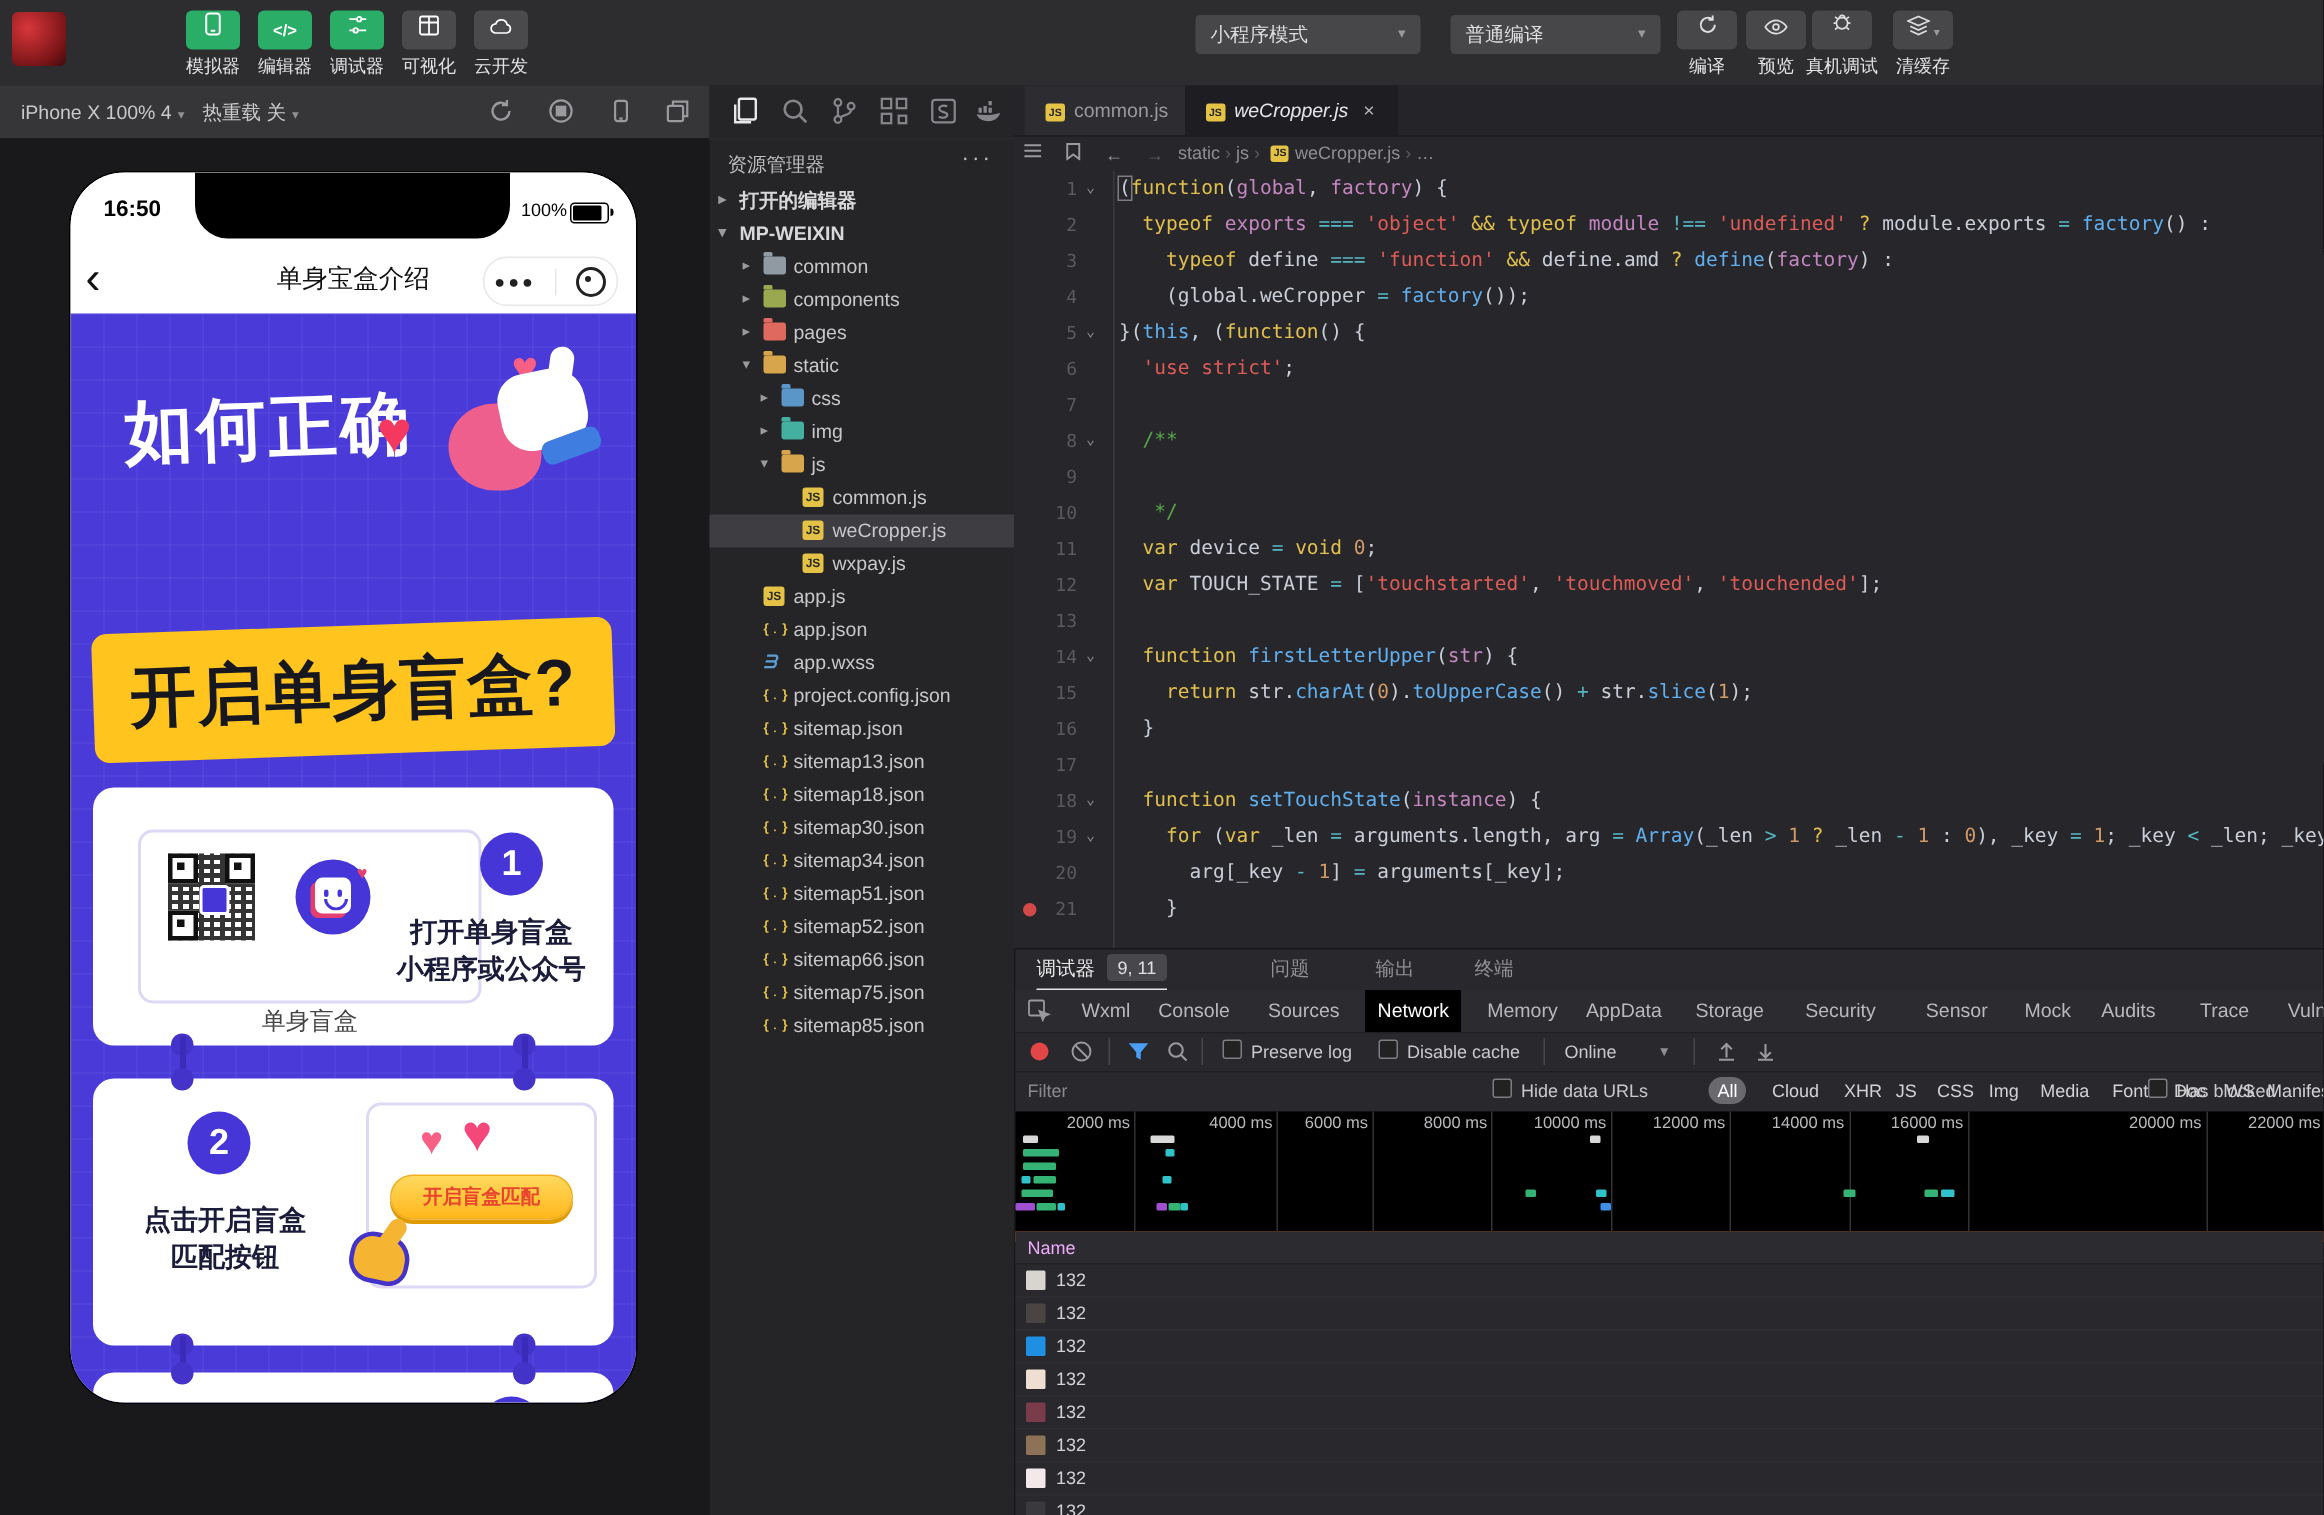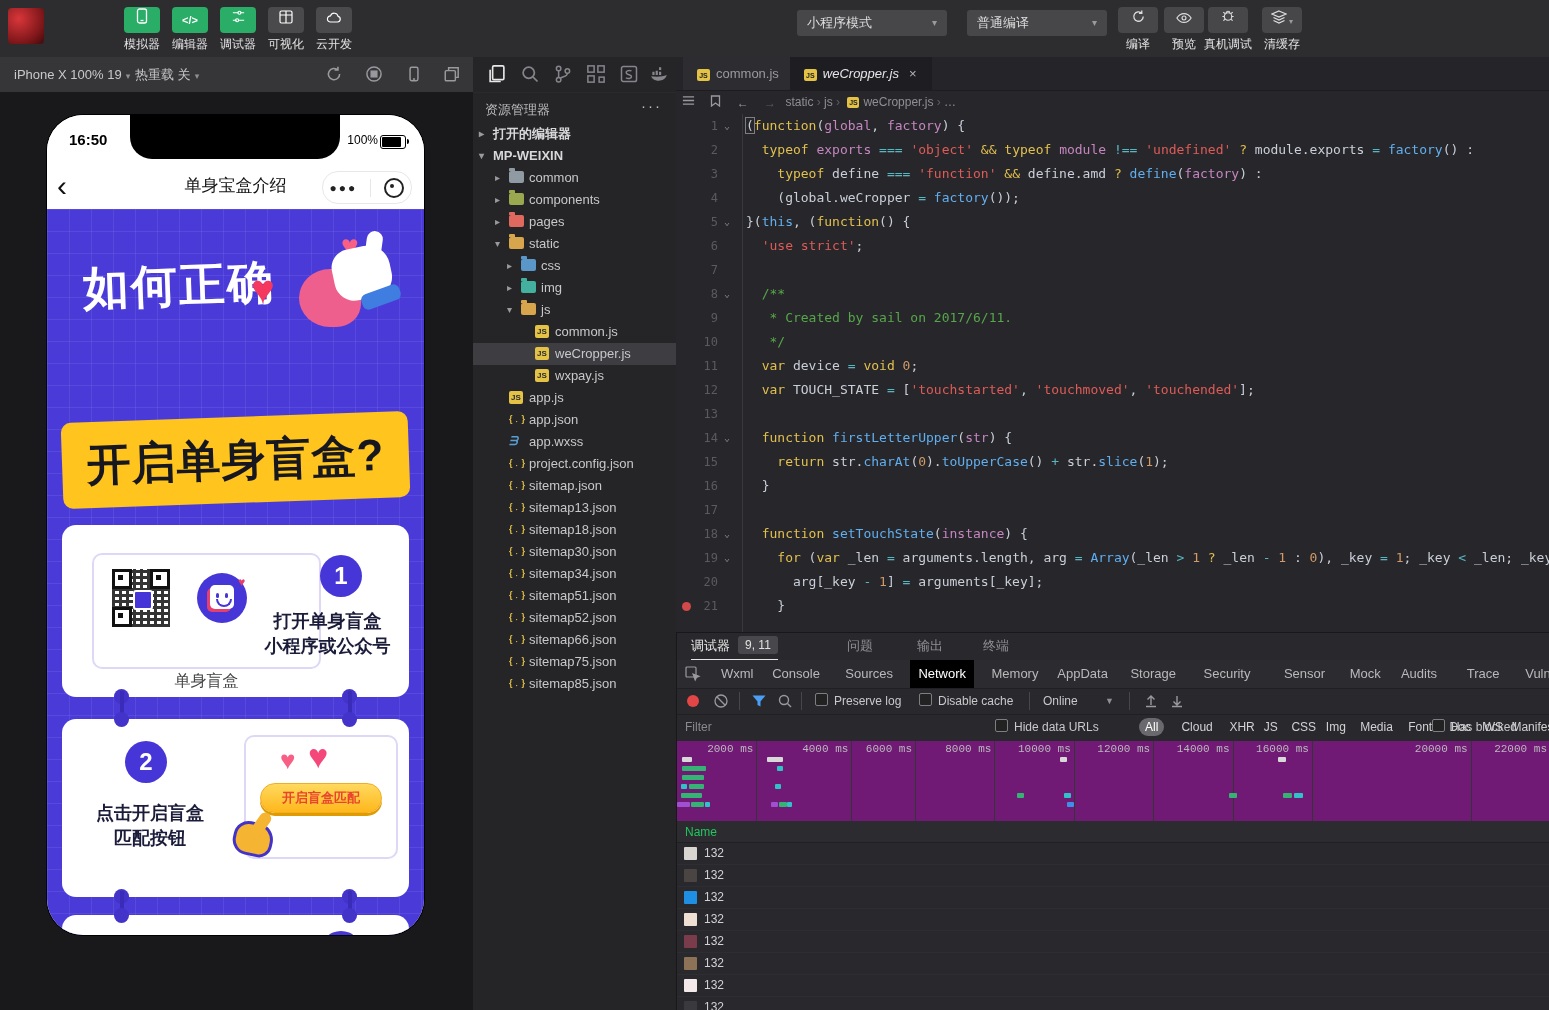--- a/index.html
+++ b/index.html
@@ -158,26 +158,26 @@
   #inspic{position:absolute;left:8px;top:6px;width:16px;height:16px;color:#9a9a9e;}
   #nettools{position:absolute;left:0;top:55px;width:873px;height:26px;border-bottom:1px solid #202023;}
   .ntic{position:absolute;top:5px;width:16px;height:16px;cursor:pointer;color:#9a9a9e;}
   .ntdiv{position:absolute;top:4px;width:1px;height:18px;background:#47474b;}
   .ckbx{display:inline-block;width:11px;height:11px;border:1px solid #7d7d82;border-radius:2px;margin-right:6px;vertical-align:-1px;background:#222;}
   .ntlabel{position:absolute;top:0;height:26px;line-height:26px;color:#c9c9cc;font-size:12px;cursor:pointer;}
   #filterrow{position:absolute;left:0;top:81px;width:873px;height:27px;border-bottom:1px solid #202023;}
   #filterph{position:absolute;left:8px;top:0;line-height:27px;color:#8a8a8e;font-size:12px;}
   .ftype{position:absolute;top:0;height:27px;line-height:27px;color:#d2d2d5;font-size:12px;cursor:pointer;}
   .ftype.on{background:#6a6a6e;color:#fff;border-radius:9px;height:18px;line-height:18px;top:4px;padding:0 6px;}
-  #timeline{position:absolute;left:0;top:108px;width:873px;height:80px;background:#701a75;border-bottom:7px solid #f97316;font-family:Liberation Mono, monospace;}
+  #timeline{position:absolute;left:0;top:108px;width:873px;height:80px;background:#000000;border-bottom:7px solid #f97316;}
   .tcol{position:absolute;top:0;height:80px;border-right:1px solid #333338;}
   .tlab{position:absolute;top:2px;right:3px;color:#b9b9bc;font-size:11px;}
   .wbar{position:absolute;height:5px;border-radius:1px;}
   #namehdr{position:absolute;left:0;top:188px;width:873px;height:22px;line-height:22px;background:#2c2c30;
-     border-bottom:1px solid #202023;color:#22c55e;font-size:12px;padding-left:8px;box-sizing:border-box;}
+     border-bottom:1px solid #202023;color:#f0abfc;font-size:12px;padding-left:8px;box-sizing:border-box;}
   #netrows{position:absolute;left:0;top:210px;width:873px;}
   .nrow{position:relative;height:21px;line-height:21px;border-bottom:1px solid #2e2e32;color:#d2d2d5;font-size:12px;cursor:pointer;}
   .nrow .thumb{position:absolute;left:7px;top:4px;width:13px;height:13px;border-radius:1px;}
   .nrow .nm{position:absolute;left:27px;}
 </style>
 </head>
 <body>
 
 <div id="app">
 
@@ -250,21 +250,21 @@
           <span class="ic"><svg width="16" height="14" viewBox="0 0 16 14" fill="none" stroke="#ddd" stroke-width="1.2">
               <path d="M8 1 15 4 8 7 1 4zM2.5 7.5 8 10l5.5-2.5M2.5 10.5 8 13l5.5-2.5"></path>
             </svg><span style="font-size:8px;color:#9a9a9e"> ▾</span></span>
           <span class="lb">清缓存</span>
         </div>
       </div>
   </div>
 
   <div id="simbar" class="abs">
     <div class="txt" style="left:14px;">
-      <span>iPhone X 100% 19</span><span class="car">▾</span>
+      <span>iPhone X 100% 4</span><span class="car">▾</span>
     </div>
     <div class="txt" style="left:135px;">
       <span>热重载 关</span><span class="car">▾</span>
     </div>
     <div class="simic" style="left:325px;">
       <svg viewBox="0 0 16 16" fill="none" stroke="currentColor" stroke-width="1.4">
           <path d="M13 8a5 5 0 1 1-1.5-3.5M11.5 1.5v3h-3"></path>
         </svg>
     </div>
     <div class="simic" style="left:365px;">
@@ -561,21 +561,21 @@
     <div id="gutterline"></div>
     <div id="code">
         <div class="cline"><span class="lnum">1</span><span class="fold">⌄</span><span class="ctext"><span class="tk-d tk-b">(</span><span class="tk-k">function</span><span class="tk-d">(</span><span class="tk-p">global</span><span class="tk-d">, </span><span class="tk-p">factory</span><span class="tk-d">) {</span></span></div>
         <div class="cline"><span class="lnum">2</span><span class="ctext"><span class="tk-d">  </span><span class="tk-k">typeof</span><span class="tk-d"> </span><span class="tk-p">exports</span><span class="tk-o"> === </span><span class="tk-s">'object'</span><span class="tk-k"> &amp;&amp; </span><span class="tk-k">typeof</span><span class="tk-d"> </span><span class="tk-p">module</span><span class="tk-o"> !== </span><span class="tk-s">'undefined'</span><span class="tk-k"> ? </span><span class="tk-d">module.exports </span><span class="tk-o">=</span><span class="tk-d"> </span><span class="tk-f">factory</span><span class="tk-d">() :</span></span></div>
         <div class="cline"><span class="lnum">3</span><span class="ctext"><span class="tk-d">    </span><span class="tk-k">typeof</span><span class="tk-d"> define </span><span class="tk-o">===</span><span class="tk-d"> </span><span class="tk-s">'function'</span><span class="tk-k"> &amp;&amp; </span><span class="tk-d">define.amd </span><span class="tk-k">? </span><span class="tk-f">define</span><span class="tk-d">(</span><span class="tk-p">factory</span><span class="tk-d">) :</span></span></div>
         <div class="cline"><span class="lnum">4</span><span class="ctext"><span class="tk-d">    (global.weCropper </span><span class="tk-o">=</span><span class="tk-d"> </span><span class="tk-f">factory</span><span class="tk-d">());</span></span></div>
         <div class="cline"><span class="lnum">5</span><span class="fold">⌄</span><span class="ctext"><span class="tk-d">}(</span><span class="tk-f">this</span><span class="tk-d">, (</span><span class="tk-k">function</span><span class="tk-d">() {</span></span></div>
         <div class="cline"><span class="lnum">6</span><span class="ctext"><span class="tk-d">  </span><span class="tk-s">'use strict'</span><span class="tk-d">;</span></span></div>
         <div class="cline"><span class="lnum">7</span><span class="ctext"></span></div>
         <div class="cline"><span class="lnum">8</span><span class="fold">⌄</span><span class="ctext"><span class="tk-m">  /**</span></span></div>
-        <div class="cline"><span class="lnum">9</span><span class="ctext"><span class="tk-m">   * Created by sail on 2017/6/11.</span></span></div>
+        <div class="cline"><span class="lnum">9</span></div>
         <div class="cline"><span class="lnum">10</span><span class="ctext"><span class="tk-m">   */</span></span></div>
         <div class="cline"><span class="lnum">11</span><span class="ctext"><span class="tk-d">  </span><span class="tk-k">var</span><span class="tk-d"> device </span><span class="tk-o">=</span><span class="tk-d"> </span><span class="tk-k">void</span><span class="tk-n"> 0</span><span class="tk-d">;</span></span></div>
         <div class="cline"><span class="lnum">12</span><span class="ctext"><span class="tk-d">  </span><span class="tk-k">var</span><span class="tk-d"> TOUCH_STATE </span><span class="tk-o">=</span><span class="tk-d"> [</span><span class="tk-s">'touchstarted'</span><span class="tk-d">, </span><span class="tk-s">'touchmoved'</span><span class="tk-d">, </span><span class="tk-s">'touchended'</span><span class="tk-d">];</span></span></div>
         <div class="cline"><span class="lnum">13</span><span class="ctext"></span></div>
         <div class="cline"><span class="lnum">14</span><span class="fold">⌄</span><span class="ctext"><span class="tk-d">  </span><span class="tk-k">function</span><span class="tk-f"> firstLetterUpper</span><span class="tk-d">(</span><span class="tk-p">str</span><span class="tk-d">) {</span></span></div>
         <div class="cline"><span class="lnum">15</span><span class="ctext"><span class="tk-d">    </span><span class="tk-k">return</span><span class="tk-d"> str.</span><span class="tk-f">charAt</span><span class="tk-d">(</span><span class="tk-n">0</span><span class="tk-d">).</span><span class="tk-f">toUpperCase</span><span class="tk-d">() </span><span class="tk-o">+</span><span class="tk-d"> str.</span><span class="tk-f">slice</span><span class="tk-d">(</span><span class="tk-n">1</span><span class="tk-d">);</span></span></div>
         <div class="cline"><span class="lnum">16</span><span class="ctext"><span class="tk-d">  }</span></span></div>
         <div class="cline"><span class="lnum">17</span><span class="ctext"></span></div>
         <div class="cline"><span class="lnum">18</span><span class="fold">⌄</span><span class="ctext"><span class="tk-d">  </span><span class="tk-k">function</span><span class="tk-f"> setTouchState</span><span class="tk-d">(</span><span class="tk-p">instance</span><span class="tk-d">) {</span></span></div>
         <div class="cline"><span class="lnum">19</span><span class="fold">⌄</span><span class="ctext"><span class="tk-d">    </span><span class="tk-k">for</span><span class="tk-d"> (</span><span class="tk-k">var</span><span class="tk-d"> _len </span><span class="tk-o">=</span><span class="tk-d"> arguments.length, arg </span><span class="tk-o">=</span><span class="tk-f"> Array</span><span class="tk-d">(_len </span><span class="tk-o">&gt;</span><span class="tk-n"> 1</span><span class="tk-k"> ?</span><span class="tk-d"> _len </span><span class="tk-o">-</span><span class="tk-n"> 1</span><span class="tk-d"> :</span><span class="tk-n"> 0</span><span class="tk-d">), _key </span><span class="tk-o">=</span><span class="tk-n"> 1</span><span class="tk-d">; _key </span><span class="tk-o">&lt;</span><span class="tk-d"> _len; _key</span></span></div>

